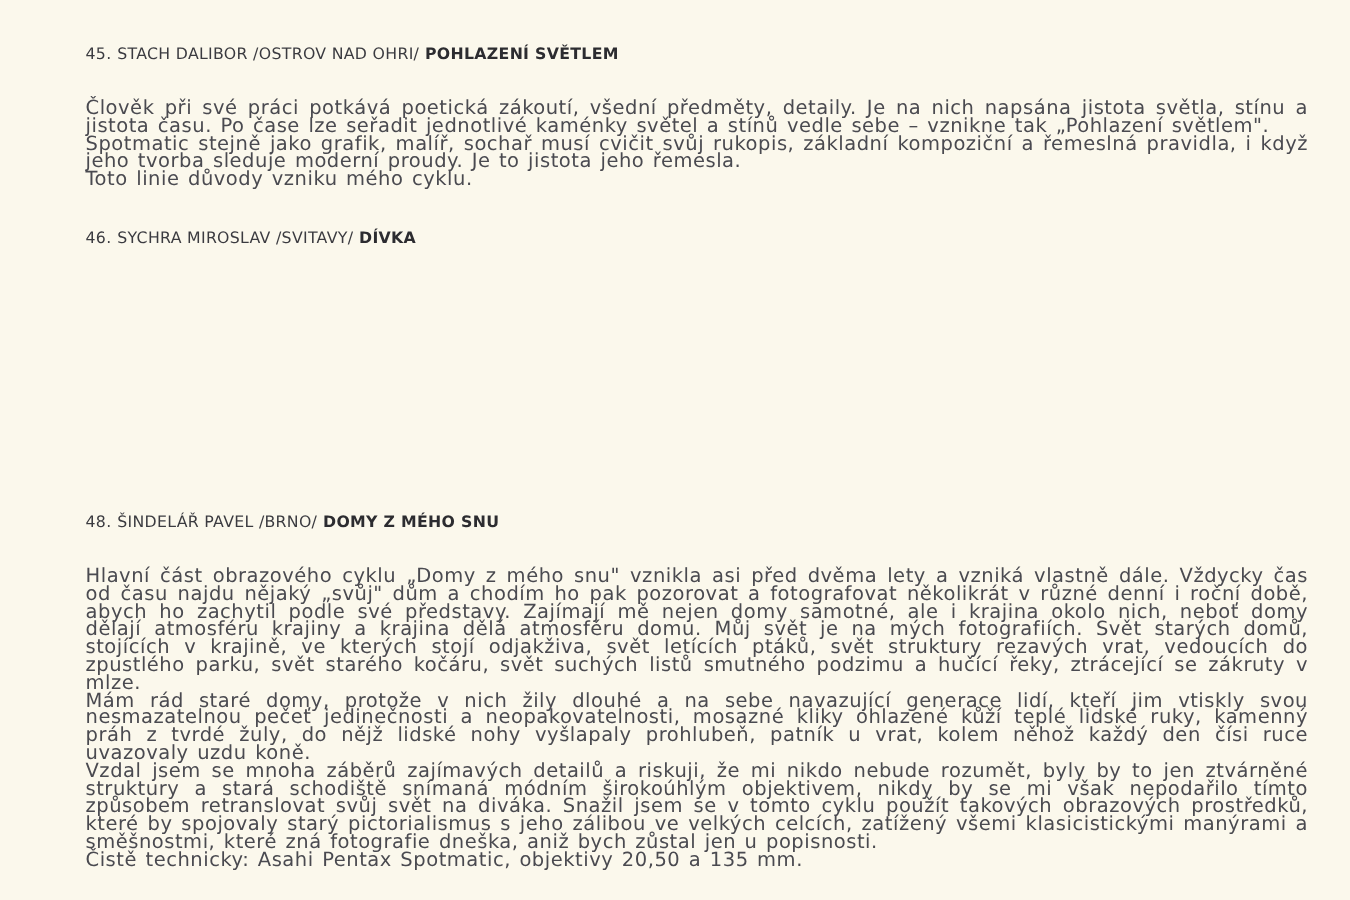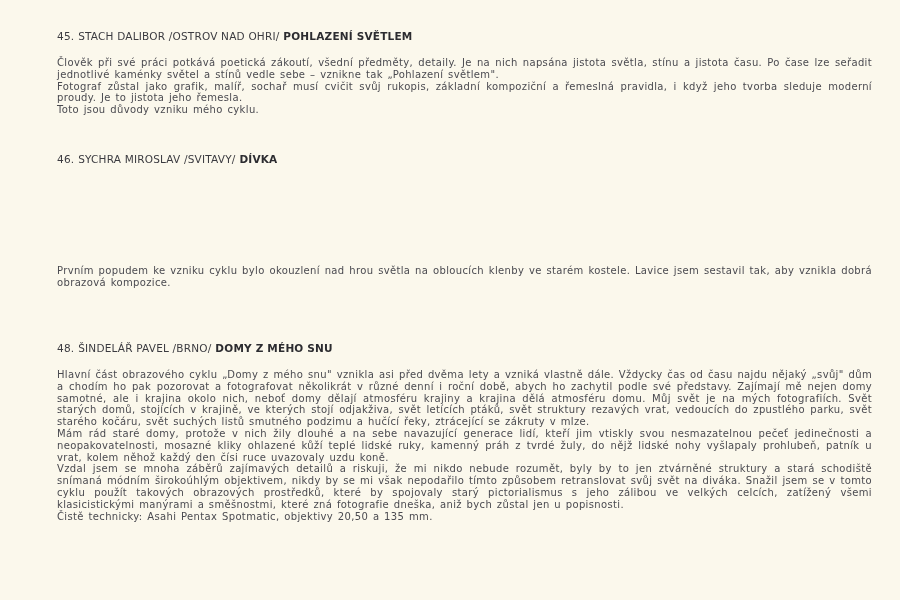--- a/index.html
+++ b/index.html
@@ -34,22 +34,22 @@
       line-height: 14px;
     }
     .heading .num, .heading .author {
       font-weight: normal;
     }
     .heading .title {
       font-weight: bold;
       color: #2c2c30;
     }
     .body {
-      margin-top: 14px;
-      font-size: 10px;
+      margin-top: 24px;
+      font-size: 13px;
       line-height: 11.8px;
       letter-spacing: 0.35px;
       word-spacing: 1.2px;
       text-align: justify;
       color: #4a4a50;
     }
     .body p {
       margin: 0;
       text-align: justify;
       text-align-last: left;
@@ -65,37 +65,34 @@
 <div class="page">
 
   <section class="entry" id="e45">
     <h2 class="heading">
       <span class="num">45.</span>
       <span class="author">STACH DALIBOR /OSTROV NAD OHRI/</span>
       <span class="title">POHLAZENÍ SVĚTLEM</span>
     </h2>
     <div class="body">
       <p>Člověk při své práci potkává poetická zákoutí, všední předměty, detaily. Je na nich napsána jistota světla, stínu a jistota času. Po čase lze seřadit jednotlivé kaménky světel a stínů vedle sebe – vznikne tak „Pohlazení světlem".</p>
-      <p>Fotograf zůstal jako grafik, malíř, sochař musí cvičit svůj rukopis, základní kompoziční a řemeslná pravidla, i když jeho tvorba sleduje moderní proudy. Je to jistota jeho řemesla.</p>
-      <p>Toto jsou důvody vzniku mého cyklu.</p>
+      <p>Spotmatic stejně jako grafik, malíř, sochař musí cvičit svůj rukopis, základní kompoziční a řemeslná pravidla, i když jeho tvorba sleduje moderní proudy. Je to jistota jeho řemesla.</p>
+      <p>Toto linie důvody vzniku mého cyklu.</p>
     </div>
   </section>
 
   <section class="entry" id="e46">
     <h2 class="heading">
       <span class="num">46.</span>
       <span class="author">SYCHRA MIROSLAV /SVITAVY/</span>
       <span class="title">DÍVKA</span>
     </h2>
   </section>
 
   <section class="entry" id="e47">
-    <div class="body">
-      <p>Prvním popudem ke vzniku cyklu bylo okouzlení nad hrou světla na obloucích klenby ve starém kostele. Lavice jsem sestavil tak, aby vznikla dobrá obrazová kompozice.</p>
-    </div>
   </section>
 
   <section class="entry" id="e48">
     <h2 class="heading">
       <span class="num">48.</span>
       <span class="author">ŠINDELÁŘ PAVEL /BRNO/</span>
       <span class="title">DOMY Z MÉHO SNU</span>
     </h2>
     <div class="body">
       <p>Hlavní část obrazového cyklu „Domy z mého snu" vznikla asi před dvěma lety a vzniká vlastně dále. Vždycky čas od času najdu nějaký „svůj" dům a chodím ho pak pozorovat a fotografovat několikrát v různé denní i roční době, abych ho zachytil podle své představy. Zajímají mě nejen domy samotné, ale i krajina okolo nich, neboť domy dělají atmosféru krajiny a krajina dělá atmosféru domu. Můj svět je na mých fotografiích. Svět starých domů, stojících v krajině, ve kterých stojí odjakživa, svět letících ptáků, svět struktury rezavých vrat, vedoucích do zpustlého parku, svět starého kočáru, svět suchých listů smutného podzimu a hučící řeky, ztrácející se zákruty v mlze.</p>

